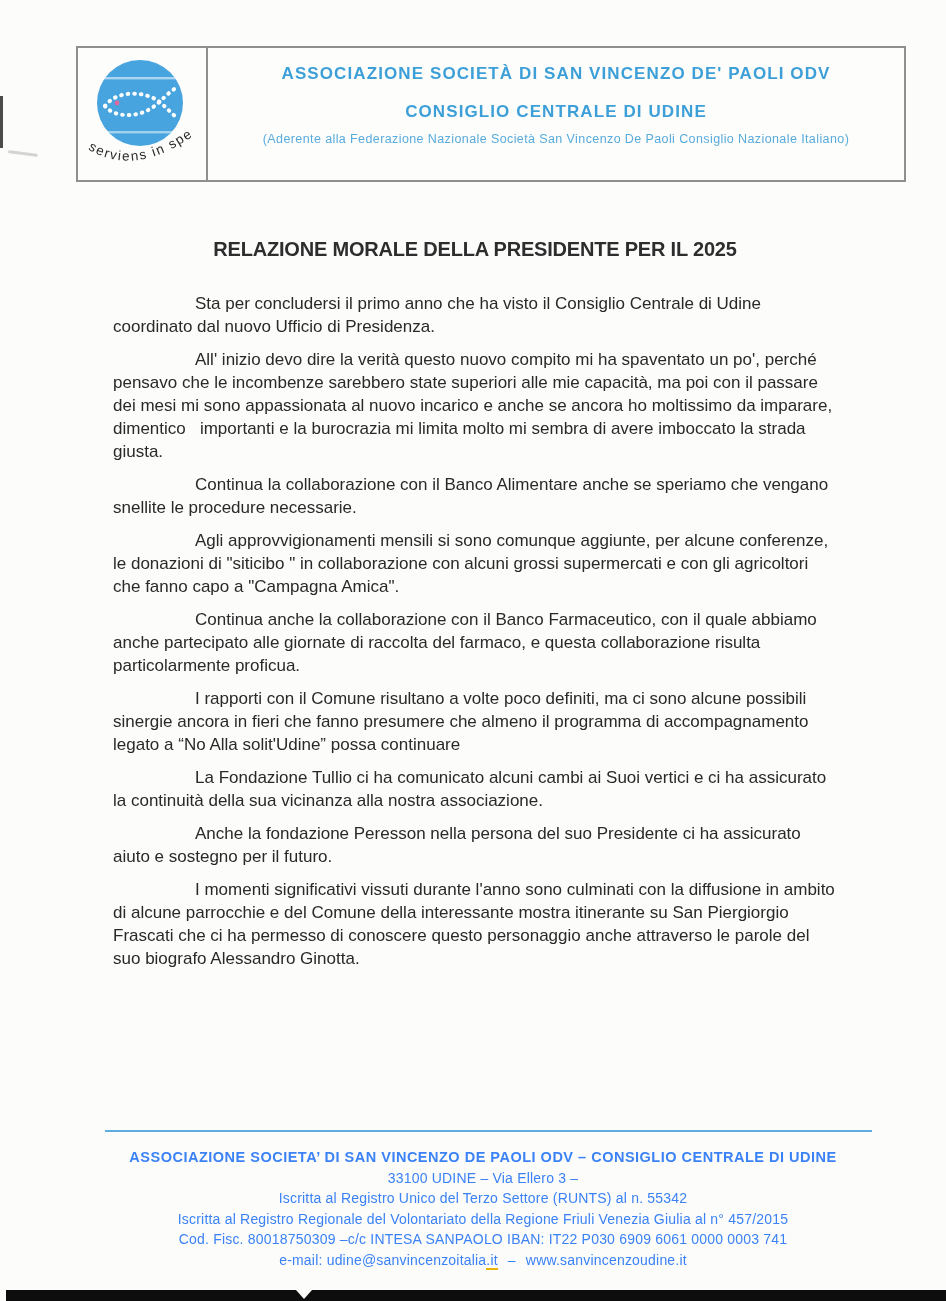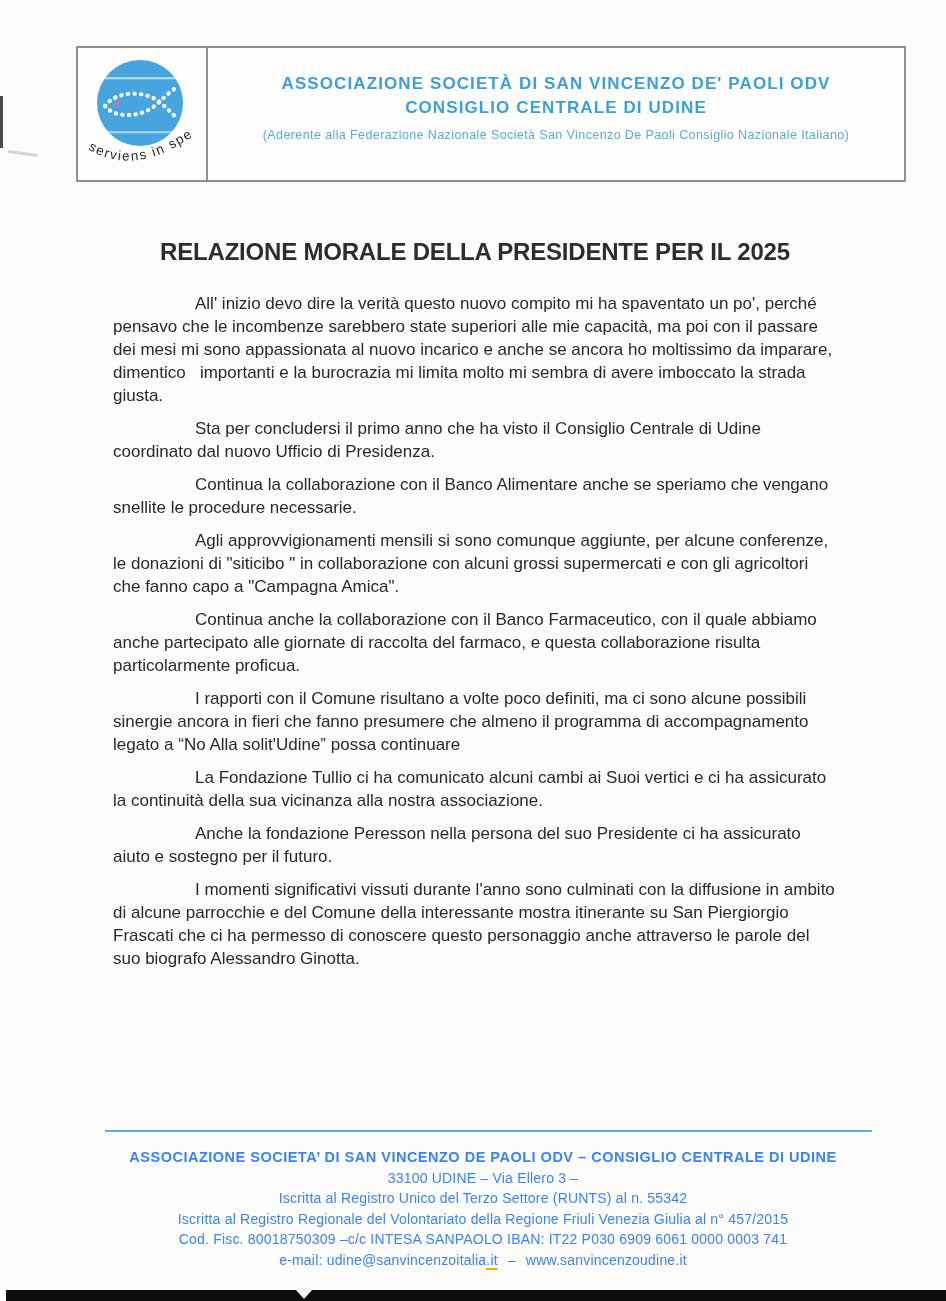--- a/index.html
+++ b/index.html
@@ -22,42 +22,42 @@
   }
   .logo-cell{
     position:relative;
     width:128px;height:100%;
     border-right:2px solid #8f8f8f;
     flex:0 0 auto;
   }
   .header-text{
     flex:1;
     text-align:center;
-    padding-top:26px;
+    padding-top:16px;
   }
   .org-line1,.org-line2{
     font-weight:bold;
     font-size:17px;
     line-height:20px;
     letter-spacing:1.1px;
     color:#3d9fd8;
   }
-  .org-line2{margin-top:4px;}
+  .org-line2{margin-top:18px;}
   .affiliation{
     margin-top:10px;
     font-size:12.5px;
     letter-spacing:0.4px;
     color:#58abdd;
   }
 
   
   .doc-title{
     position:absolute;left:113px;top:238px;width:724px;
     text-align:center;
-    font-size:24px;font-weight:bold;
+    font-size:20px;font-weight:bold;
     letter-spacing:-0.2px;
     color:#2d2d2d;
   }
 
   
   .doc-body{
     position:absolute;left:113px;top:292px;width:726px;
     font-size:17px;line-height:23px;
     color:#292929;
   }
@@ -132,22 +132,22 @@
     <div class="header-text">
       <div class="org-line1">ASSOCIAZIONE SOCIETÀ DI SAN VINCENZO DE' PAOLI ODV</div>
       <div class="org-line2">CONSIGLIO CENTRALE DI UDINE</div>
       <div class="affiliation">(Aderente alla Federazione Nazionale Società San Vincenzo De Paoli Consiglio Nazionale Italiano)</div>
     </div>
   </div>
 
   <div class="doc-title">RELAZIONE MORALE DELLA PRESIDENTE PER IL 2025</div>
 
   <div class="doc-body">
+    <p>Sta per concludersi il primo anno che ha visto il Consiglio Centrale di Udine coordinato dal nuovo Ufficio di Presidenza.</p>
     <p>All' inizio devo dire la verità questo nuovo compito mi ha spaventato un po', perché pensavo che le incombenze sarebbero state superiori alle mie capacità, ma poi con il passare dei mesi mi sono appassionata al nuovo incarico e anche se ancora ho moltissimo da imparare, dimentico&nbsp;&nbsp; importanti e la burocrazia mi limita molto mi sembra di avere imboccato la strada giusta.</p>
-    <p>Sta per concludersi il primo anno che ha visto il Consiglio Centrale di Udine coordinato dal nuovo Ufficio di Presidenza.</p>
     <p>Continua la collaborazione con il Banco Alimentare anche se speriamo che vengano snellite le procedure necessarie.</p>
     <p>Agli approvvigionamenti mensili si sono comunque aggiunte, per alcune conferenze, le donazioni di "siticibo " in collaborazione con alcuni grossi supermercati e con gli agricoltori che fanno capo a "Campagna Amica".</p>
     <p>Continua anche la collaborazione con il Banco Farmaceutico, con il quale abbiamo anche partecipato alle giornate di raccolta del farmaco, e questa collaborazione risulta particolarmente proficua.</p>
     <p>I rapporti con il Comune risultano a volte poco definiti, ma ci sono alcune possibili sinergie ancora in fieri che fanno presumere che almeno il programma di accompagnamento legato a “No Alla solit'Udine” possa continuare</p>
     <p>La Fondazione Tullio ci ha comunicato alcuni cambi ai Suoi vertici e ci ha assicurato la continuità della sua vicinanza alla nostra associazione.</p>
     <p>Anche la fondazione Peresson nella persona del suo Presidente ci ha assicurato aiuto e sostegno per il futuro.</p>
     <p>I momenti significativi vissuti durante l'anno sono culminati con la diffusione in ambito di alcune parrocchie e del Comune della interessante mostra itinerante su San Piergiorgio Frascati che ci ha permesso di conoscere questo personaggio anche attraverso le parole del suo biografo Alessandro Ginotta.</p>
   </div>
 
   <div class="footer-sep"></div>

